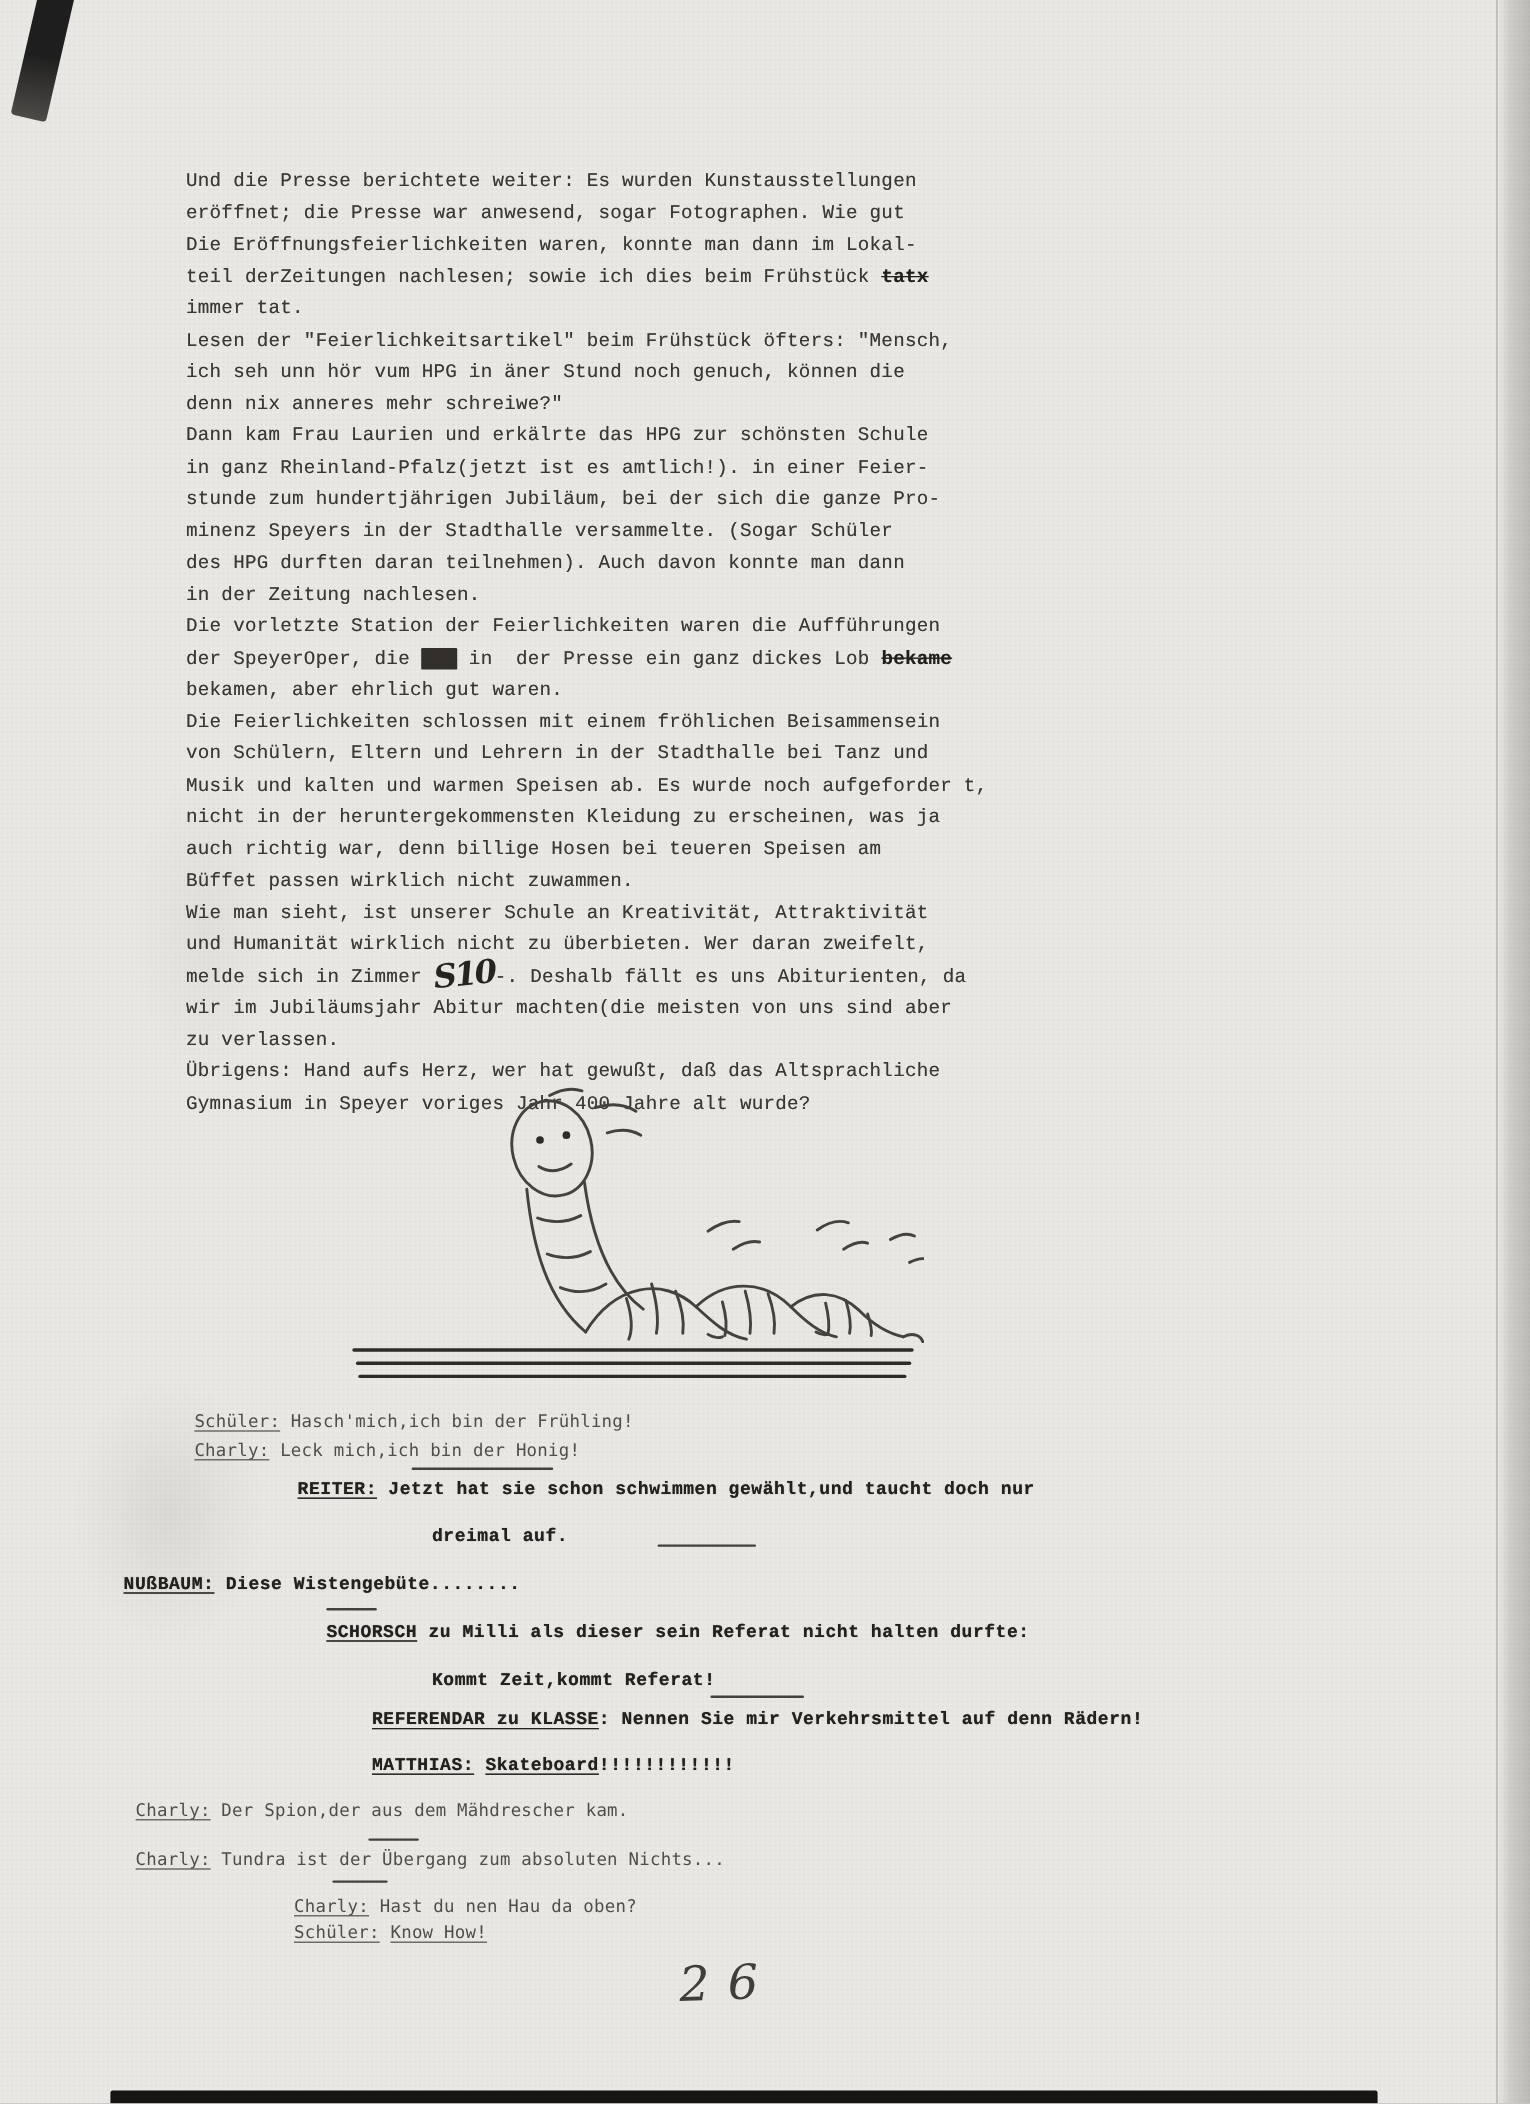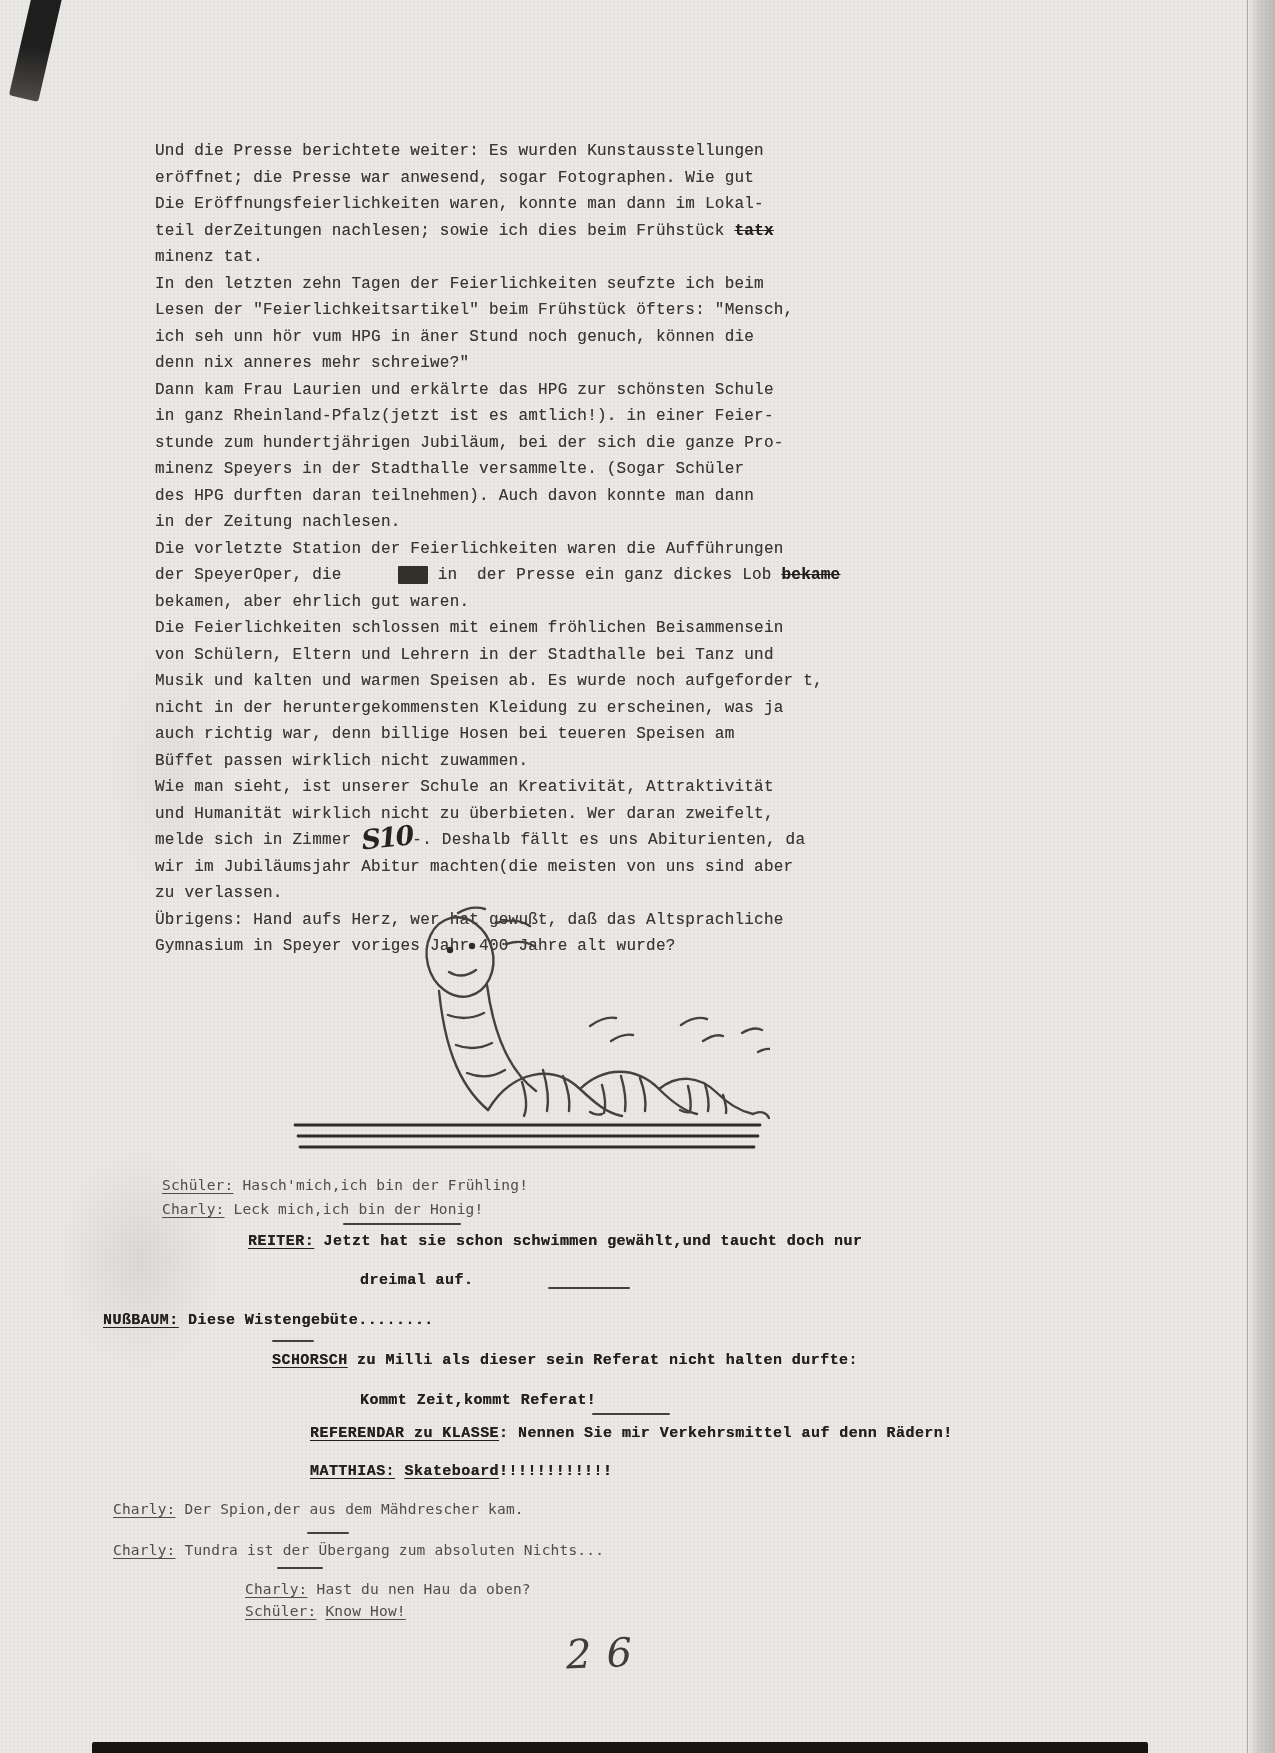--- a/index.html
+++ b/index.html
@@ -36,21 +36,21 @@
     background:radial-gradient(closest-side, rgba(90,85,78,.06), rgba(90,85,78,0));}
 
   
   .article{
     position:absolute;left:155px;top:138px;width:720px;
     font-size:16px;line-height:26.5px;letter-spacing:.22px;
     text-shadow:0 0 .4px rgba(55,50,45,.55);
   }
   .tline{white-space:pre;}
   .tline .strike{text-decoration:line-through;font-weight:bold;color:#211f1c;}
-  .tline .redact{background:#33302b;color:transparent;border-radius:1px;text-shadow:none;margin-left:47px;}
+  .tline .redact{background:#33302b;color:transparent;border-radius:1px;text-shadow:none;}
   .tline .hand{
     font-family:"DejaVu Serif", serif;font-style:italic;font-weight:700;
     font-size:27px;display:inline-block;transform:rotate(-6deg) translateY(3px);
     color:#272420;letter-spacing:-2px;line-height:10px;text-shadow:none;
   }
 
   
   .doodle{position:absolute;left:290px;top:905px;}
 
   
@@ -80,22 +80,21 @@
   <div class="edge-right"></div>
   <div class="edge-bottom"></div>
   <div class="smudge a"></div>
   <div class="smudge b"></div>
 
   <div class="article" id="article">
       <div class="tline"><span>Und die Presse berichtete weiter: Es wurden Kunstausstellungen</span></div>
       <div class="tline"><span>eröffnet; die Presse war anwesend, sogar Fotographen. Wie gut</span></div>
       <div class="tline"><span>Die Eröffnungsfeierlichkeiten waren, konnte man dann im Lokal-</span></div>
       <div class="tline"><span>teil derZeitungen nachlesen; sowie ich dies beim Frühstück </span><span class="strike">tatx</span></div>
-      <div class="tline"><span>minenz tat.</span></div>
-      <div class="tline"><span>In den letzten zehn Tagen der Feierlichkeiten seufzte ich beim</span></div>
+      <div class="tline"><span>immer tat.</span></div>
       <div class="tline"><span>Lesen der "Feierlichkeitsartikel" beim Frühstück öfters: "Mensch,</span></div>
       <div class="tline"><span>ich seh unn hör vum HPG in äner Stund noch genuch, können die</span></div>
       <div class="tline"><span>denn nix anneres mehr schreiwe?"</span></div>
       <div class="tline"><span>Dann kam Frau Laurien und erkälrte das HPG zur schönsten Schule</span></div>
       <div class="tline"><span>in ganz Rheinland-Pfalz(jetzt ist es amtlich!). in einer Feier-</span></div>
       <div class="tline"><span>stunde zum hundertjährigen Jubiläum, bei der sich die ganze Pro-</span></div>
       <div class="tline"><span>minenz Speyers in der Stadthalle versammelte. (Sogar Schüler</span></div>
       <div class="tline"><span>des HPG durften daran teilnehmen). Auch davon konnte man dann</span></div>
       <div class="tline"><span>in der Zeitung nachlesen.</span></div>
       <div class="tline"><span>Die vorletzte Station der Feierlichkeiten waren die Aufführungen</span></div>

